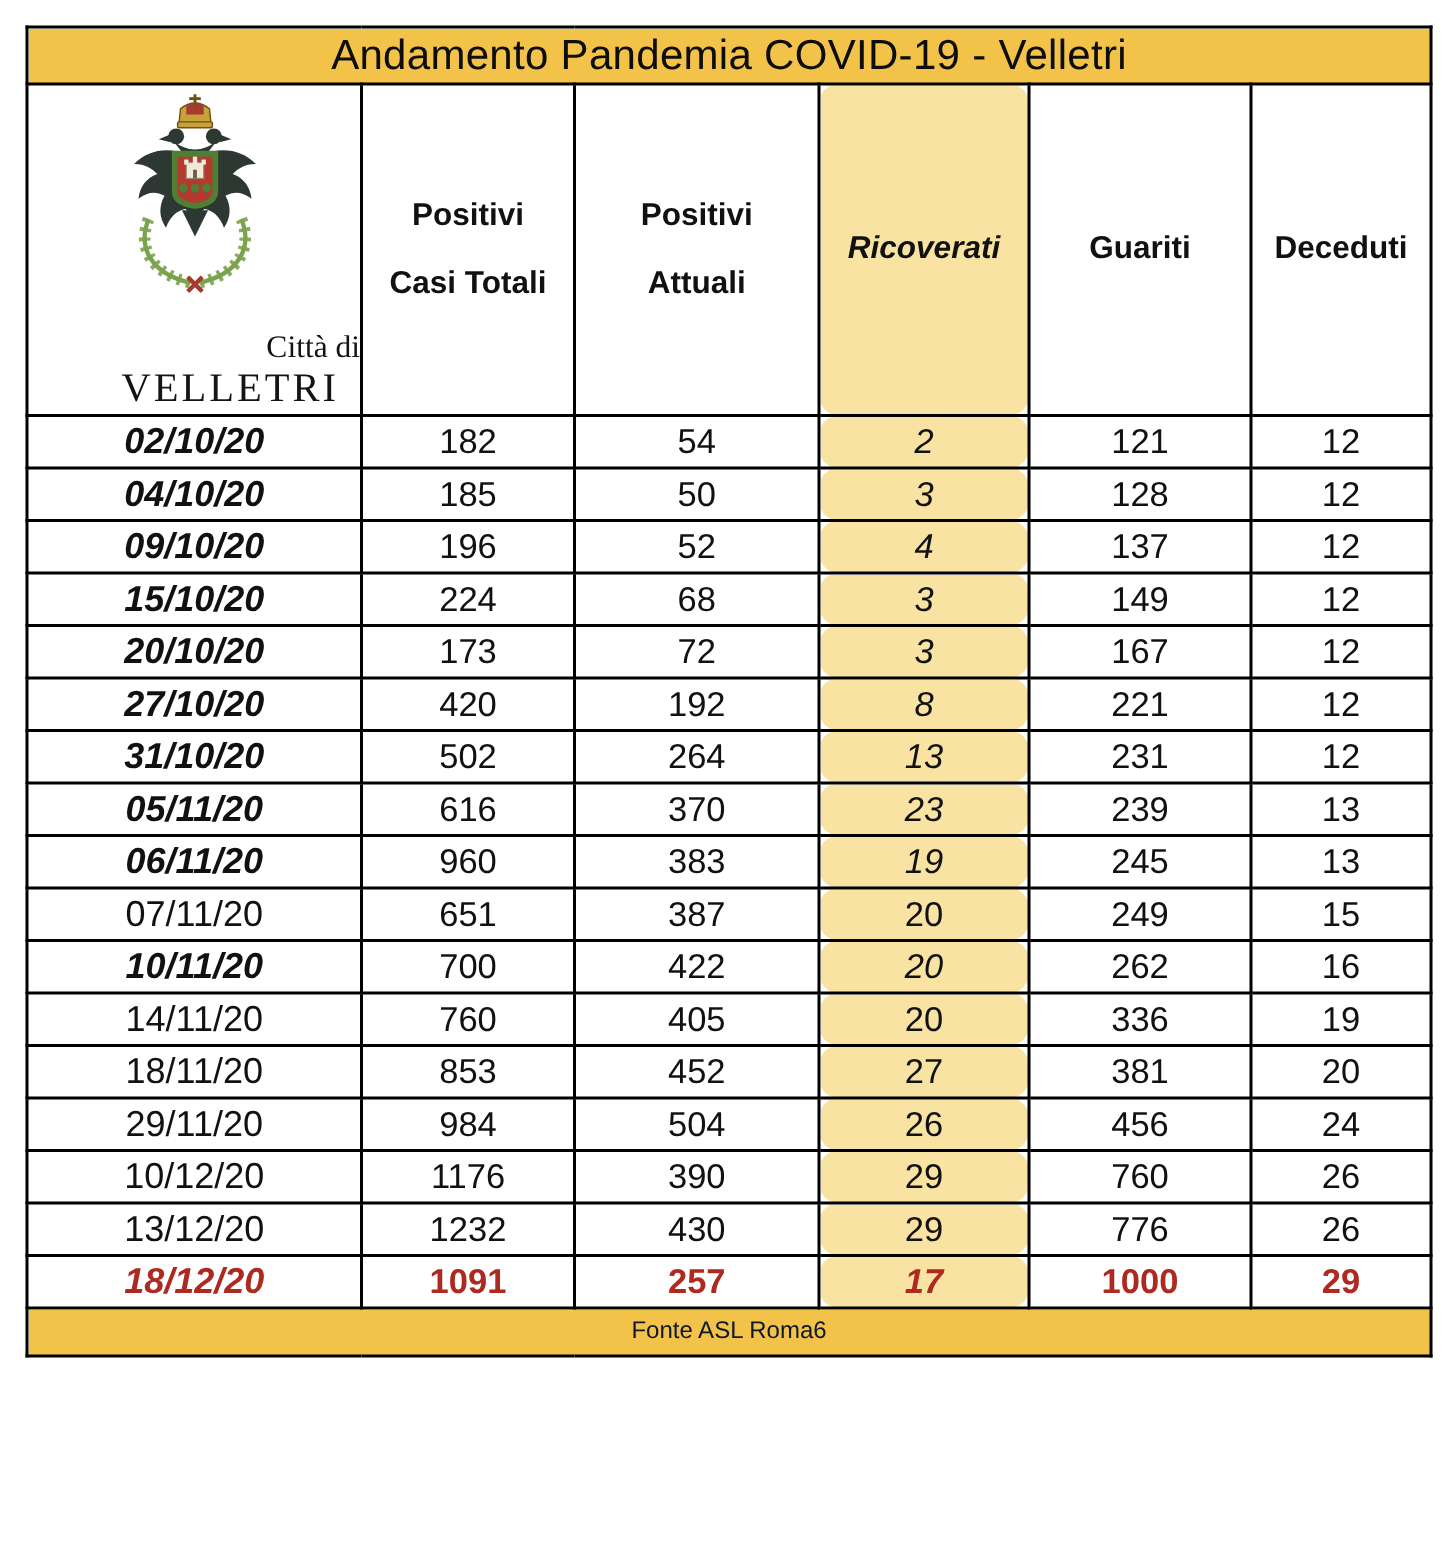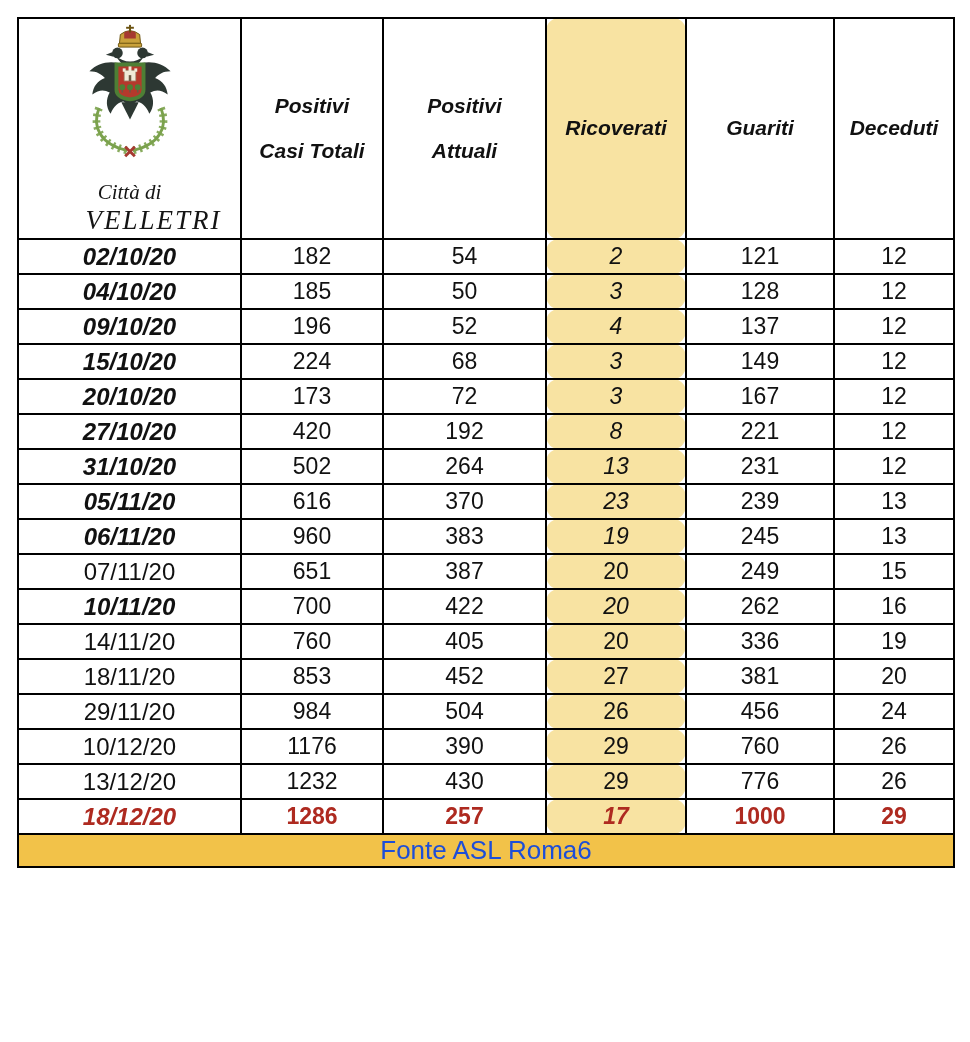--- a/index.html
+++ b/index.html
@@ -28,67 +28,69 @@
     background:var(--gold);
     font-size:28px;
     letter-spacing:0.2px;
     color:#0d0d0d;
   }
   .header-row td{
     height:219px;
     font-size:21px;
     font-weight:700;
     line-height:2.1;
-    font-style:italic;
   }
   .header-ricoverati{
     font-style:italic;
     font-size:22px;
   }
   .ricoverati-col{background:var(--highlight);border-radius:13px;}
   .logo-cell{padding-top:6px;}
   .logo-caption1{
     font-family:"Liberation Serif",serif;
-    font-weight:400;font-size:21px;line-height:1.1;color:#141414;
+    font-weight:400;font-size:21px;line-height:1.1;color:#141414;text-align:right;
   }
   .logo-caption2{
     font-family:"Liberation Serif",serif;
     font-weight:400;font-size:27px;line-height:1.15;letter-spacing:2px;color:#141414;padding-left:48px;
   }
   tbody td{
     height:33px;
     font-size:23px;
   }
   tbody td.date-cell{font-size:24px;border-radius:12px;}
   tr.row-italic .date-cell{font-style:italic;font-weight:700;}
   tr.row-italic .ricoverati-col{font-style:italic;}
   tr.row-red td{color:var(--red);font-weight:700;}
   tr.row-red .date-cell{font-style:italic;}
   tr.row-red .ricoverati-col{font-style:italic;}
   .footer-row td{
     height:30px;
     background:var(--gold);
-    font-size:26px;
-    color:#1d4ed8;
+    font-size:16px;
+    color:#0f172a;
   }
 </style>
 </head>
 <body>
 
 <div class="page">
   <table class="covid-table">
     <colgroup>
       <col style="width:223px">
       <col style="width:142px">
       <col style="width:163px">
       <col style="width:140px">
       <col style="width:148px">
       <col style="width:120px">
     </colgroup>
     <thead>
+      <tr class="title-row">
+        <td colspan="6">Andamento Pandemia COVID-19 - Velletri</td>
+      </tr>
       <tr class="header-row">
         <td class="logo-cell">
           <svg viewBox="0 0 120 150" width="118" height="145" aria-hidden="true">
 
             <g>
               <path d="M50 14 Q60 6 70 14 L71 24 L49 24 Z" fill="#c9a13b" stroke="#6b5210" stroke-width="1"></path>
               <path d="M54 12 Q60 8 66 12 L66 18 L54 18 Z" fill="#a63a31"></path>
               <rect x="48" y="23" width="24" height="4" rx="1" fill="#c9a13b" stroke="#6b5210" stroke-width="1"></rect>
               <rect x="59" y="4" width="2" height="8" fill="#6b5210"></rect>
               <rect x="56" y="6" width="8" height="2" fill="#6b5210"></rect>
@@ -269,21 +271,21 @@
         <tr class="row-normal">
           <td class="date-cell">13/12/20</td>
           <td>1232</td>
           <td>430</td>
           <td class="ricoverati-col">29</td>
           <td>776</td>
           <td>26</td>
         </tr>
         <tr class="row-red">
           <td class="date-cell">18/12/20</td>
-          <td>1286</td>
+          <td>1091</td>
           <td>257</td>
           <td class="ricoverati-col">17</td>
           <td>1000</td>
           <td>29</td>
         </tr>
       </tbody>
     <tfoot>
       <tr class="footer-row">
         <td colspan="6">Fonte ASL Roma6</td>
       </tr>

